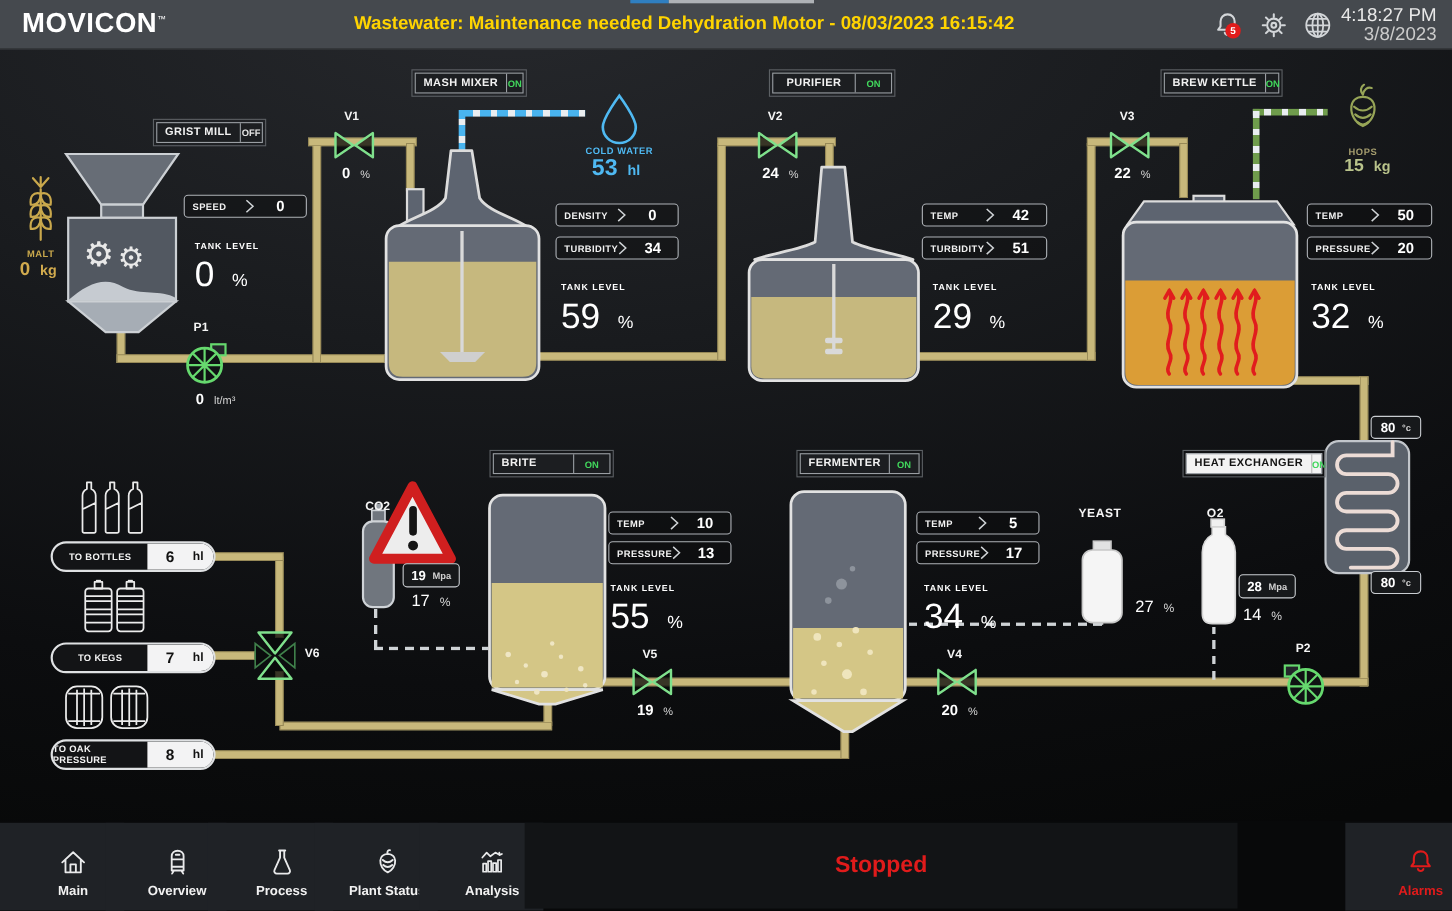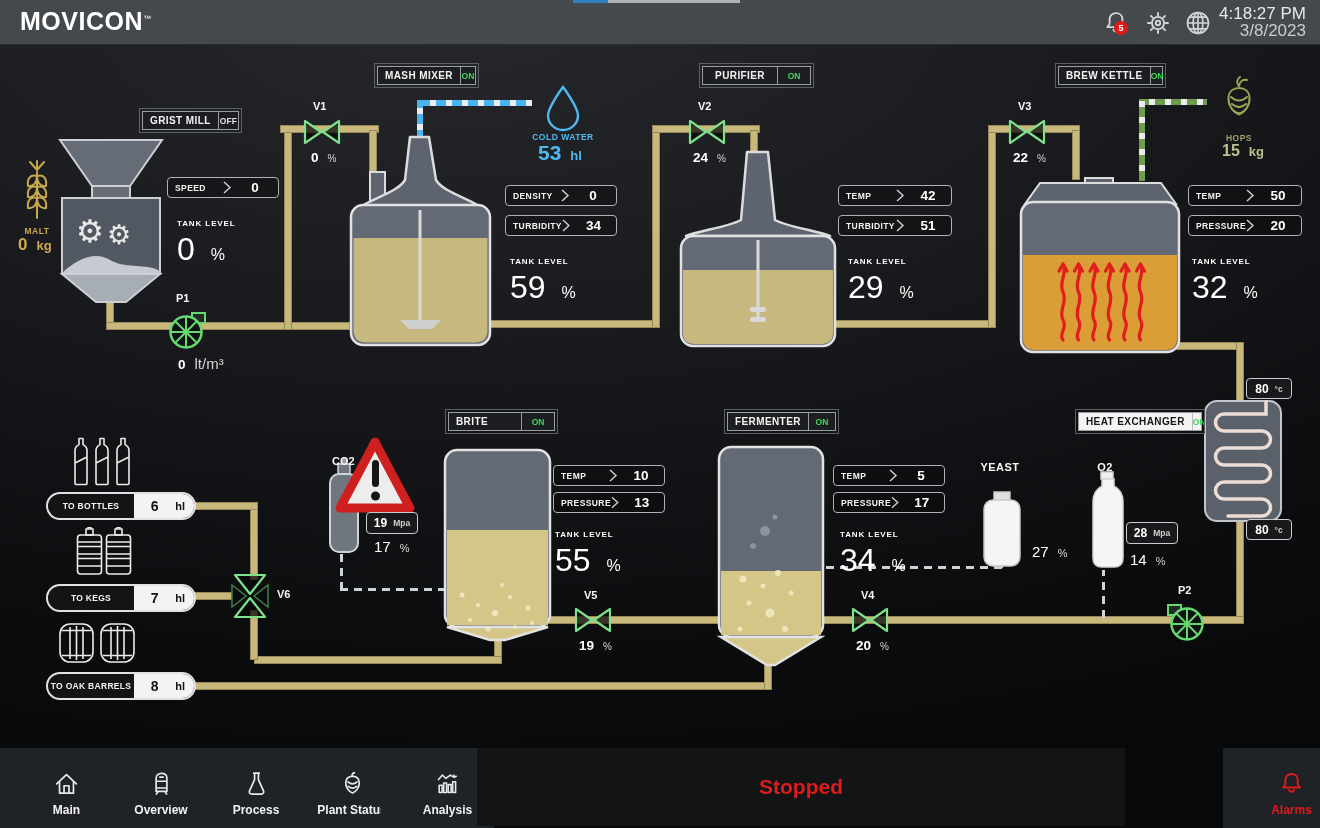--- a/index.html
+++ b/index.html
@@ -494,21 +494,21 @@
   <div class="vlab" style="left:277px;top:588px">V6</div>
 
   <div class="vlab" style="left:176px;top:292px">P1</div>
   <svg class="abs" style="left:163px;top:307px" width="46" height="46" viewBox="0 0 46 46">
     <rect x="29" y="6" width="13" height="10" fill="#23262a" stroke="#66d96e" stroke-width="2"></rect>
     <circle cx="23" cy="25" r="15.5" fill="#101214" stroke="#66d96e" stroke-width="2.5"></circle>
     <path d="M23,9.5 V40.5 M7.5,25 H38.5 M12,14 L34,36 M34,14 L12,36" stroke="#66d96e" stroke-width="2"></path>
   </svg>
   <div class="vval" style="left:178px;top:355px">
     <span class="n">0</span>
-      <span class="u" style="font-size:15px">lt/m³</span>
+      <span class="u" style="font-size:10px">lt/m³</span>
   </div>
 
   <div class="vlab" style="left:1178px;top:584px">P2</div>
   <svg class="abs" style="left:1164px;top:599px" width="46" height="46" viewBox="0 0 46 46">
     <rect x="4" y="6" width="13" height="10" fill="#23262a" stroke="#66d96e" stroke-width="2"></rect>
     <circle cx="23" cy="25" r="15.5" fill="#101214" stroke="#66d96e" stroke-width="2.5"></circle>
     <path d="M23,9.5 V40.5 M7.5,25 H38.5 M12,14 L34,36 M34,14 L12,36" stroke="#66d96e" stroke-width="2"></path>
   </svg>
 
   <svg class="abs" style="left:70px;top:436px" width="64" height="52" viewBox="0 0 64 52">
@@ -556,21 +556,21 @@
         <rect x="2" y="2" width="33" height="38" rx="10"></rect>
         <path d="M4,8.5 H33 M4,33.5 H33 M12,5 V37 M18.5,4 V38 M25,5 V37"></path>
       </g>
       <g transform="translate(41,0)">
         <rect x="2" y="2" width="33" height="38" rx="10"></rect>
         <path d="M4,8.5 H33 M4,33.5 H33 M12,5 V37 M18.5,4 V38 M25,5 V37"></path>
       </g>
     </g>
   </svg>
   <div class="pill" style="left:46px;top:672px">
-    <span class="pl">TO OAK BARRELS</span>
+    <span class="pl">TO OAK PRESSURE</span>
     <span class="pv">
         <span class="n">8</span>
       <span class="u">hl</span>
       </span>
   </div>
 
   <div class="nav">
     <div class="navbtn" style="left:0;width:93px">
       <svg width="27" height="27" viewBox="0 0 24 24">
           <path d="M3.2,12.4 L12,4.2 L20.8,12.4 M5.8,10.4 V20.5 H18.2 V10.4 M9.8,20.5 V14 H14.2 V20.5" fill="none" stroke="#e9eaeb" stroke-width="1.5" stroke-linecap="round" stroke-linejoin="round"></path>
@@ -613,20 +613,21 @@
     <div class="navbtn alarm" style="left:1223px;width:97px">
       <svg width="27" height="27" viewBox="0 0 24 24">
           <path d="M12,3.5 c3.3,0 5.5,2.4 5.5,5.5 v3.8 l1.9,2.7 H4.6 l1.9,-2.7 V9 C6.5,5.9 8.7,3.5 12,3.5 z M9.8,17.8 a2.3,2.3 0 0 0 4.4,0" fill="none" stroke="#e01b1b" stroke-width="1.7" stroke-linecap="round" stroke-linejoin="round"></path>
         </svg>
       <span class="nl">Alarms</span>
     </div>
   </div>
 
   <div class="topbar">
     <div class="logo"><span>MOVICON</span><sup>™</sup></div>
+    <div class="alert">Wastewater: Maintenance needed Dehydration Motor - 08/03/2023 16:15:42</div>
     <div class="abs" style="left:573px;top:0;width:35px;height:3px;background:#2f7fc1"></div>
     <div class="abs" style="left:608px;top:0;width:132px;height:3px;background:#aeb2b6"></div>
     <svg class="tbicon" style="left:1102px" viewBox="0 0 24 24">
         <path d="M12,3.5 c3.3,0 5.5,2.4 5.5,5.5 v3.8 l1.9,2.7 H4.6 l1.9,-2.7 V9 C6.5,5.9 8.7,3.5 12,3.5 z M9.8,17.8 a2.3,2.3 0 0 0 4.4,0" fill="none" stroke="#d3d6d9" stroke-width="1.6" stroke-linecap="round" stroke-linejoin="round"></path>
       </svg>
     <div class="badge">5</div>
     <svg class="tbicon" style="left:1144px" viewBox="0 0 24 24">
       <g fill="none" stroke="#d3d6d9" stroke-width="1.6" stroke-linecap="round">
         <circle cx="12" cy="12" r="5.2"></circle>
           <circle cx="12" cy="12" r="1.9"></circle>

